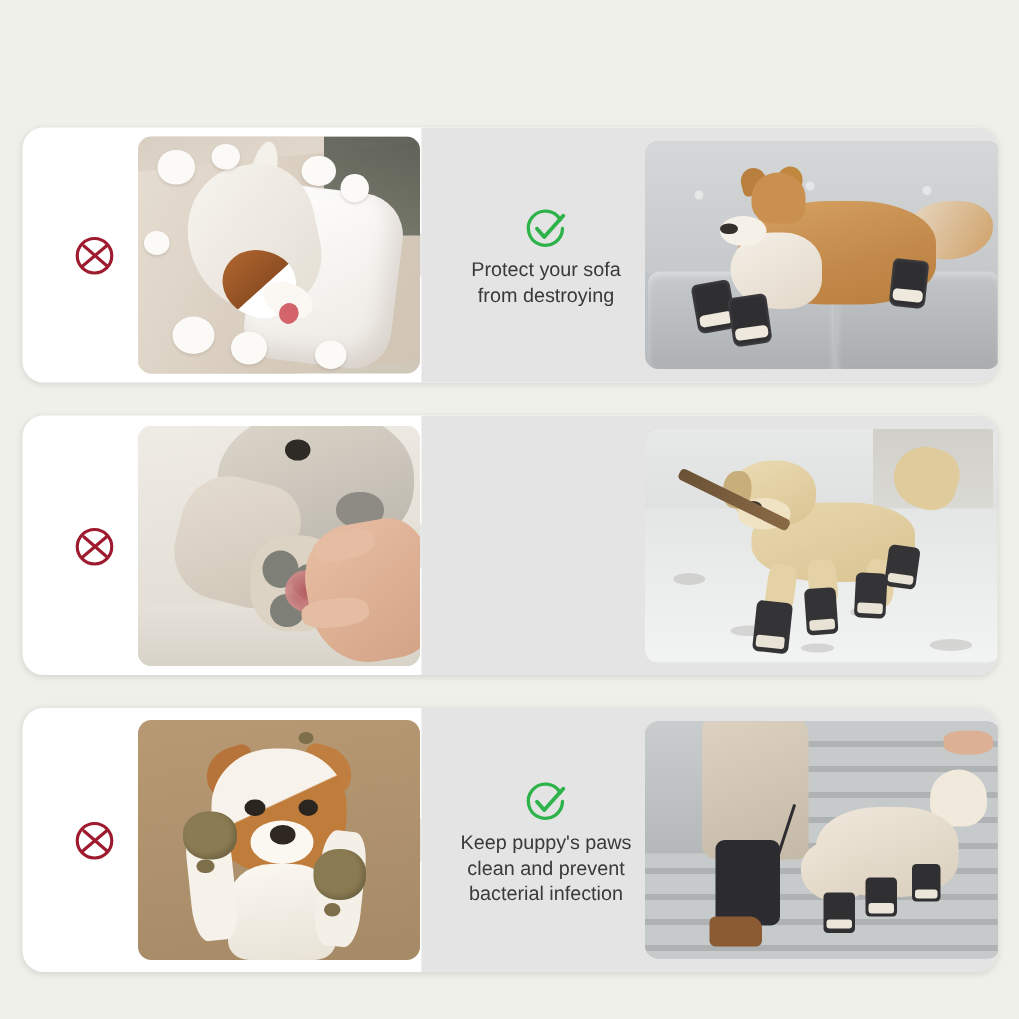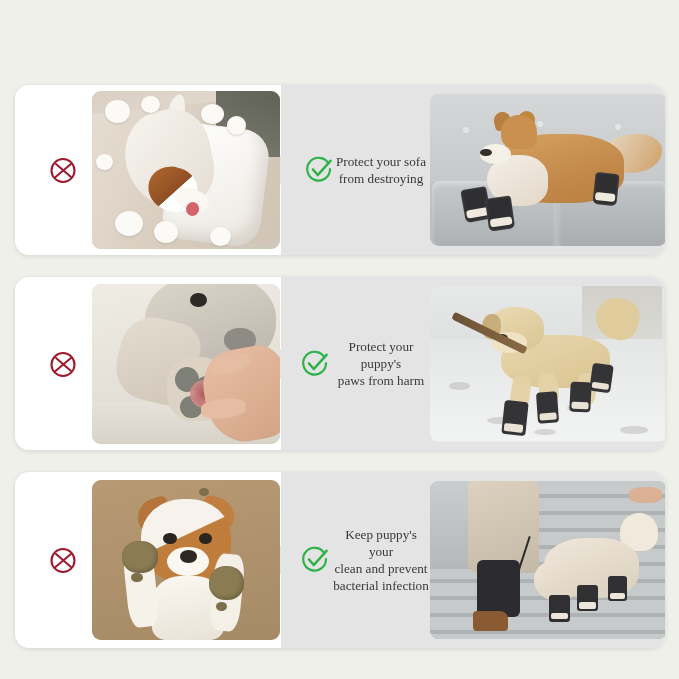--- a/index.html
+++ b/index.html
@@ -80,21 +80,21 @@
     width:237px;height:152px;margin-top:-76px;
     border-radius:9px;overflow:hidden;
     background:#c9ccce;
   }
   .card.r2 .photo-after{height:156px;margin-top:-78px;}
   .card.r3 .photo-after{height:158px;margin-top:-79px;}
 
   
   .center-block{
     position:absolute;left:283px;top:0;width:132px;height:100%;
-    display:flex;flex-direction:row;align-items:center;justify-content:center;font-family:Liberation Serif, serif;
+    display:flex;flex-direction:column;align-items:center;justify-content:center;
   }
   .check-icon{width:34px;height:34px;margin-bottom:2px;}
   .caption{
     color:#39393b;
     font-size:13.2px;
     line-height:17px;
     text-align:center;
     white-space:pre-line;
   }
 
@@ -385,30 +385,20 @@
         <div class="pad p1"></div>
           <div class="pad p2"></div>
           <div class="pad p3"></div>
         <div class="wound"></div>
         <div class="hand"></div>
           <div class="finger fi1"></div>
           <div class="finger fi2"></div>
       </div>
     </div>
 
-    <div class="center-block">
-      <div class="check-icon">
-        <svg viewBox="0 0 34 34" width="34" height="34">
-          <path d="M26.5 11.5 A11.4 11.4 0 1 0 28 17.2" fill="none" stroke="#2eb24a" stroke-width="2.2" stroke-linecap="round"></path>
-          <polyline points="11,17.5 15.8,23 28.5,8.8" fill="none" stroke="#2eb24a" stroke-width="2.6" stroke-linecap="round" stroke-linejoin="round"></polyline>
-        </svg>
-      </div>
-      <div class="caption">Protect your puppy's
-paws from harm</div>
-    </div>
 
     <div class="photo-after">
       <div class="scene s2a">
         <div class="trees"></div>
           <div class="snowfield"></div>
         <div class="spot" style="left:8%;top:62%;width:9%;height:5%"></div>
         <div class="spot" style="left:24%;top:84%;width:11%;height:5%"></div>
         <div class="spot" style="left:58%;top:76%;width:10%;height:5%"></div>
         <div class="spot" style="left:80%;top:90%;width:12%;height:5%"></div>
         <div class="spot" style="left:44%;top:92%;width:9%;height:4%"></div>
@@ -462,21 +452,21 @@
       </div>
     </div>
 
     <div class="center-block">
       <div class="check-icon">
         <svg viewBox="0 0 34 34" width="34" height="34">
           <path d="M26.5 11.5 A11.4 11.4 0 1 0 28 17.2" fill="none" stroke="#2eb24a" stroke-width="2.2" stroke-linecap="round"></path>
           <polyline points="11,17.5 15.8,23 28.5,8.8" fill="none" stroke="#2eb24a" stroke-width="2.6" stroke-linecap="round" stroke-linejoin="round"></polyline>
         </svg>
       </div>
-      <div class="caption">Keep puppy's your
+      <div class="caption">Keep puppy's paws
 clean and prevent
 bacterial infection</div>
     </div>
 
     <div class="photo-after">
       <div class="scene s3a">
         <div class="stairs"></div>
           <div class="wall"></div>
         <div class="hand2"></div>
         <div class="coat"></div>

